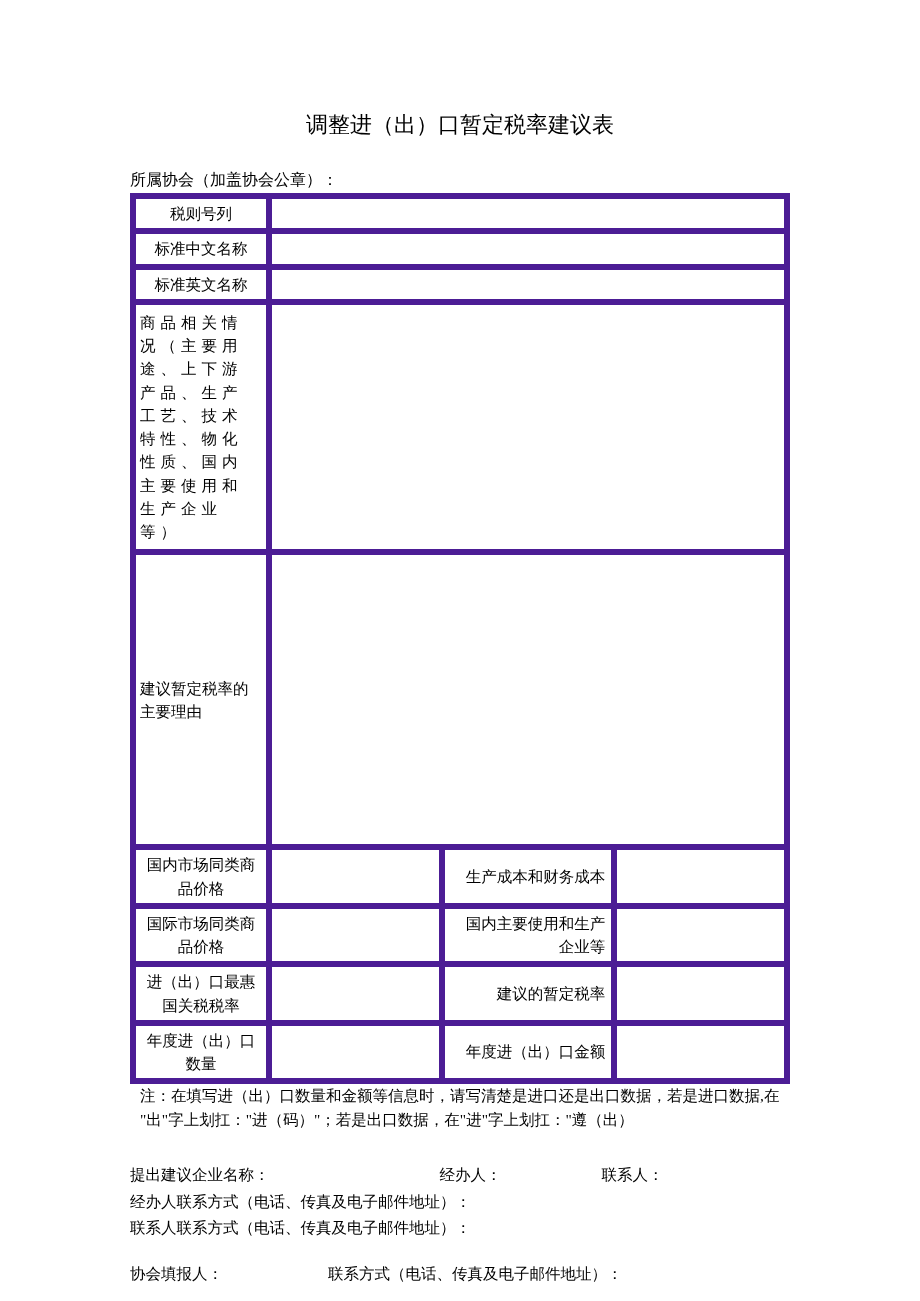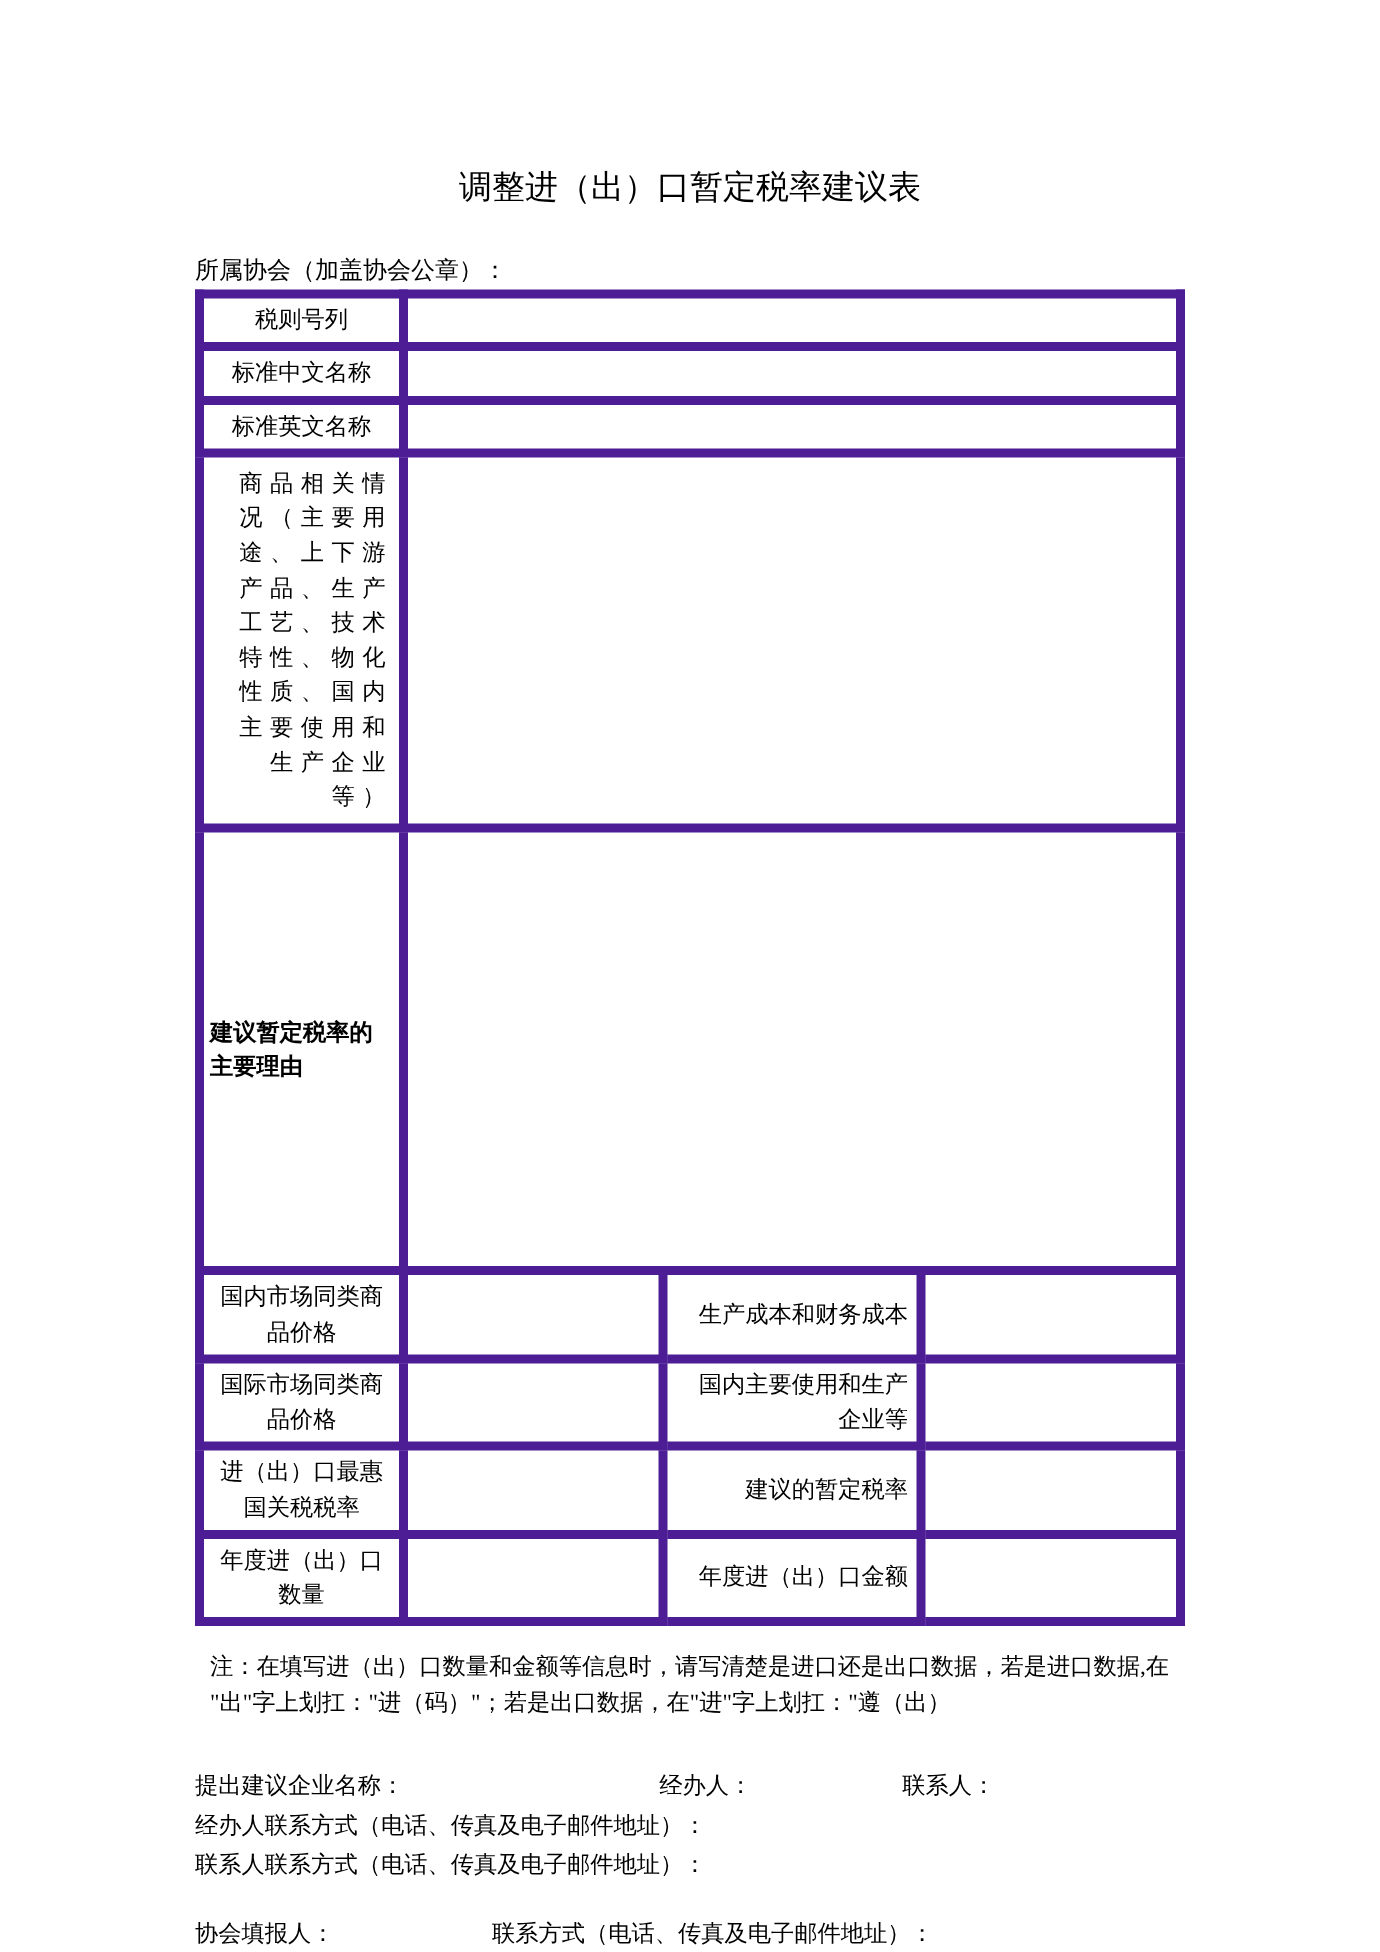--- a/index.html
+++ b/index.html
@@ -39,28 +39,27 @@
     }
     .label-col {
       width: 136px;
       text-align: center;
     }
     .tall-row td {
       height: 235px;
       vertical-align: middle;
     }
     .tall-row td.label-col {
-      text-align: right;
+      text-align: left;
       padding: 6px 4px;
       margin-top: 40px;
     }
     .taller-row td {
       height: 295px;
       vertical-align: middle;
-      font-weight: bold;
     }
     .taller-row td.label-col {
       text-align: left;
       padding: 6px 4px;
     }
     .row-4col .c1 {
       width: 180px;
       text-align: center;
     }
     .row-4col .c2 {
@@ -69,21 +68,21 @@
     .row-4col .c3 {
       width: auto;
       text-align: right;
     }
     .row-4col .c4 {
       width: 100px;
     }
     .note {
       font-size: 15.5px;
       line-height: 1.55;
-      margin: 16px 0 0 10px;
+      margin: 0 0 0 10px;
     }
     .info-block {
       margin-top: 30px;
       font-size: 15.5px;
       line-height: 1.7;
     }
     .info-line {
       display: flex;
     }
     .date-line {

